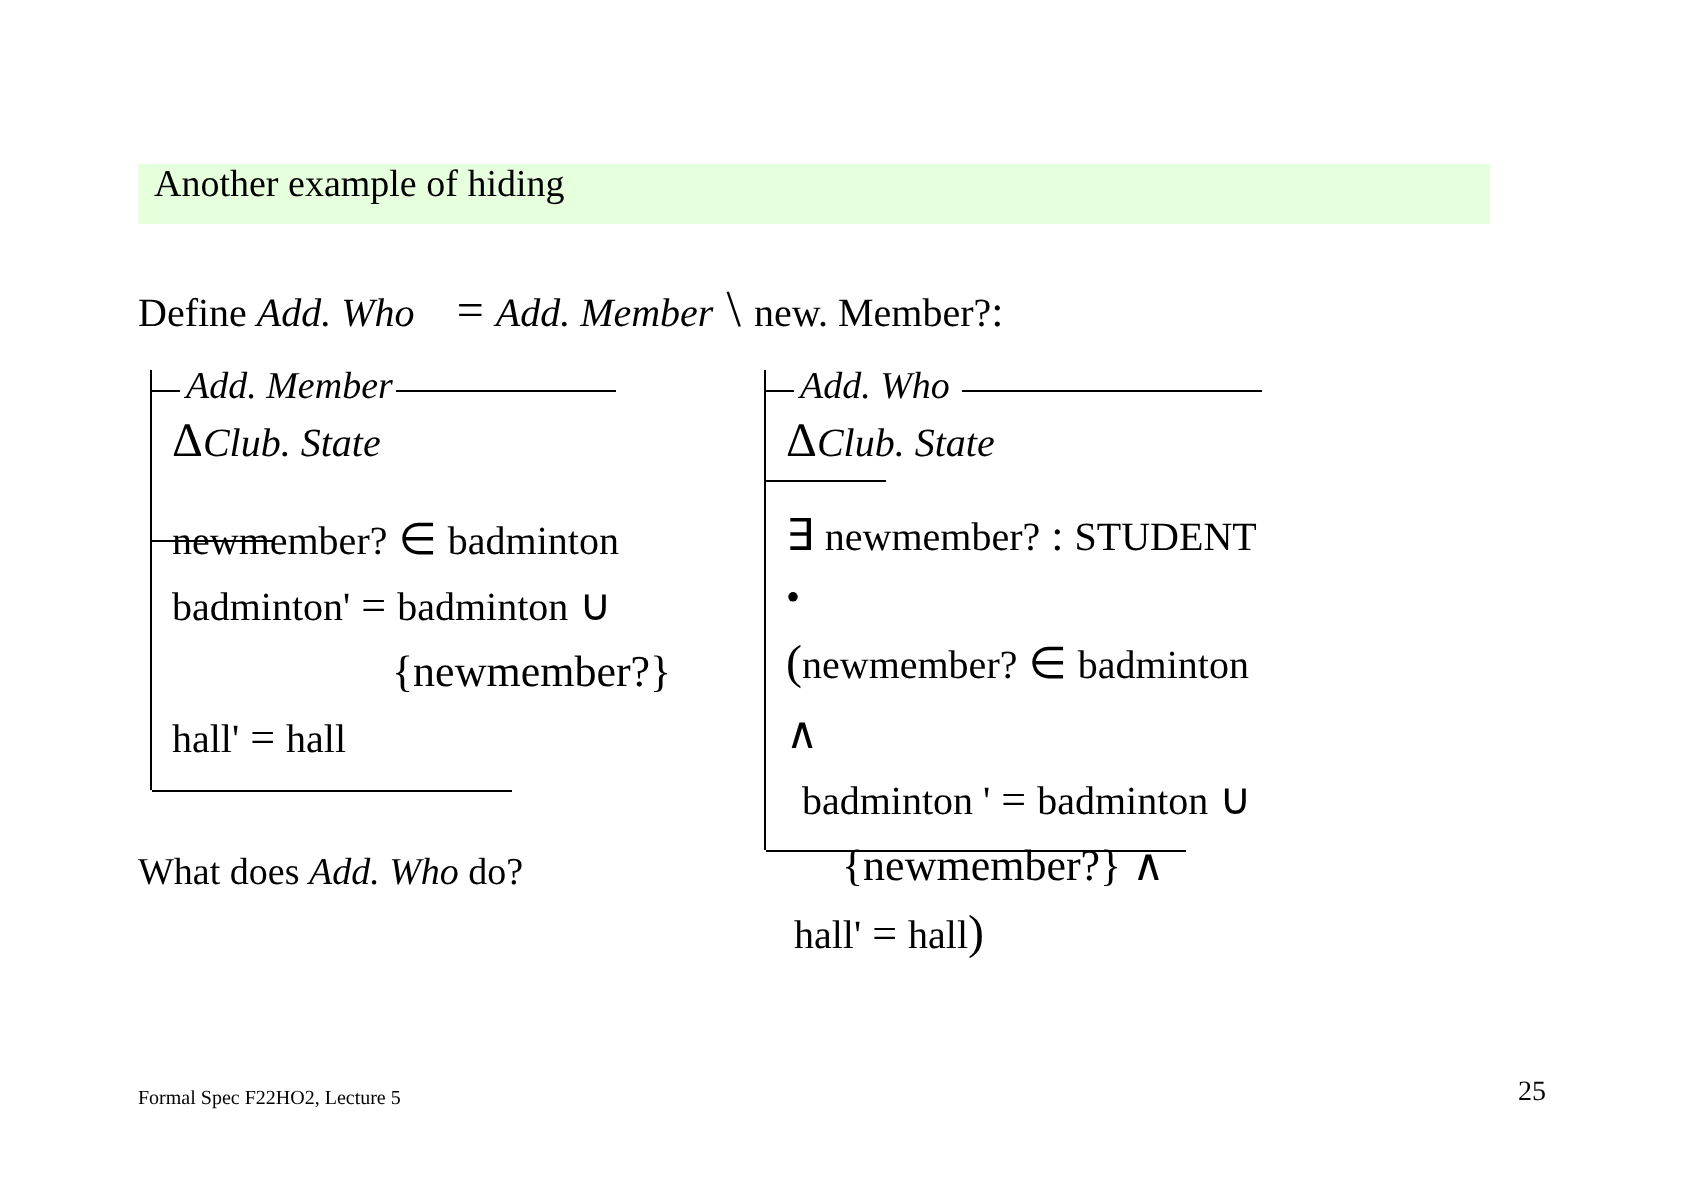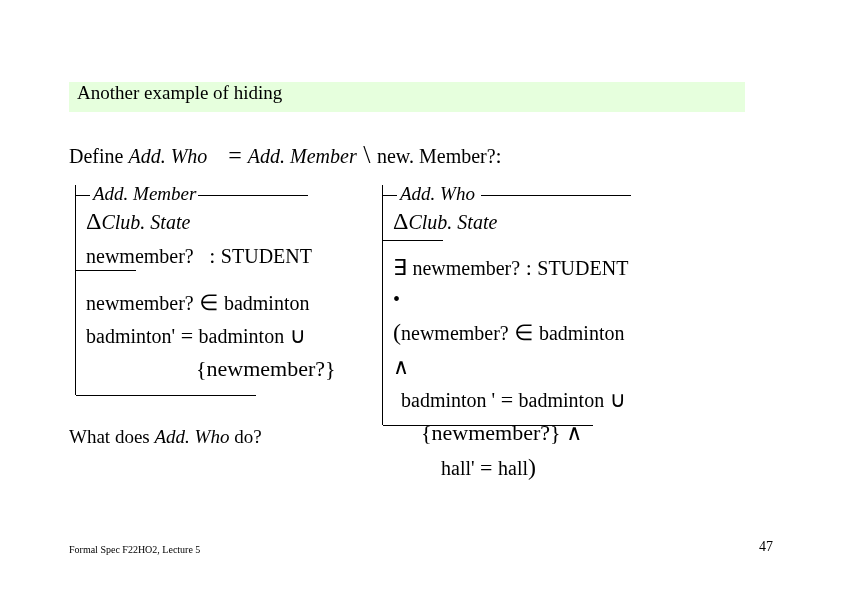--- a/index.html
+++ b/index.html
@@ -134,33 +134,33 @@
     <div class="schema-box" style="height:210px;">
       <div class="schema-top-line schema-top-left"></div>
       <div class="schema-top-line schema-top-right left-box"></div>
       <div class="schema-divider" style="top:85px; width:60px;"></div>
       <div class="schema-bottom" style="top:210px; width:180px;"></div>
 
       <div class="decl" style="padding-top:18px;">
         <div>
           <span class="sym" style="font-size:24px;">Δ</span><span class="ital">Club. State</span>
         </div>
-        <div>
-          <span>newmember?</span>&nbsp;&nbsp;<span style="font-size:22px;"> : </span><span>STUDENT</span>
-        </div>
       </div>
 
       <div class="pred" style="padding-top:14px;">
         <div>
           <span>newmember?</span><span class="sym" style="font-size:22px;"> ∈ </span><span>badminton</span>
         </div>
         <div>
           <span>badminton'</span><span style="font-size:22px;"> = </span><span>badminton</span><span class="sym" style="font-size:22px;"> ∪</span>
         </div>
         <div style="padding-left:110px; font-size:22px;">{newmember?}</div>
+        <div>
+          <span>hall'</span><span style="font-size:22px;"> = </span><span>hall</span>
+        </div>
       </div>
     </div>
   </div>
 
   <div class="schema right">
     <div class="schema-name">Add. Who</div>
     <div class="schema-box" style="height:240px;">
       <div class="schema-top-line schema-top-left"></div>
       <div class="schema-top-line schema-top-right right-box"></div>
       <div class="schema-divider" style="top:55px; width:60px;"></div>
@@ -178,27 +178,27 @@
         </div>
         <div>
           <span style="font-size:24px;">(</span><span>newmember?</span><span class="sym" style="font-size:22px;"> ∈ </span><span>badminton</span><span class="sym" style="font-size:22px;"> ∧</span>
         </div>
         <div style="padding-left:8px;">
           <span>badminton</span><span> '</span><span style="font-size:22px;"> = </span><span>badminton</span><span class="sym" style="font-size:22px;"> ∪</span>
         </div>
         <div style="padding-left:28px;">
           <span style="font-size:22px;">{newmember?}</span><span class="sym" style="font-size:22px;"> ∧</span>
         </div>
-        <div style="padding-left:4px;margin-left:44px;">
+        <div style="padding-left:4px;">
           <span>hall</span><span>'</span><span style="font-size:22px;"> = </span><span>hall</span><span style="font-size:24px;">)</span>
         </div>
       </div>
     </div>
   </div>
 
   <div class="question">
     <span>What does </span><span class="italic">Add. Who</span><span> do?</span>
   </div>
 
   <div class="footer-left">Formal Spec F22HO2, Lecture 5</div>
-  <div class="footer-right">47</div>
+  <div class="footer-right">25</div>
 
 </div>
 
 </body></html>

